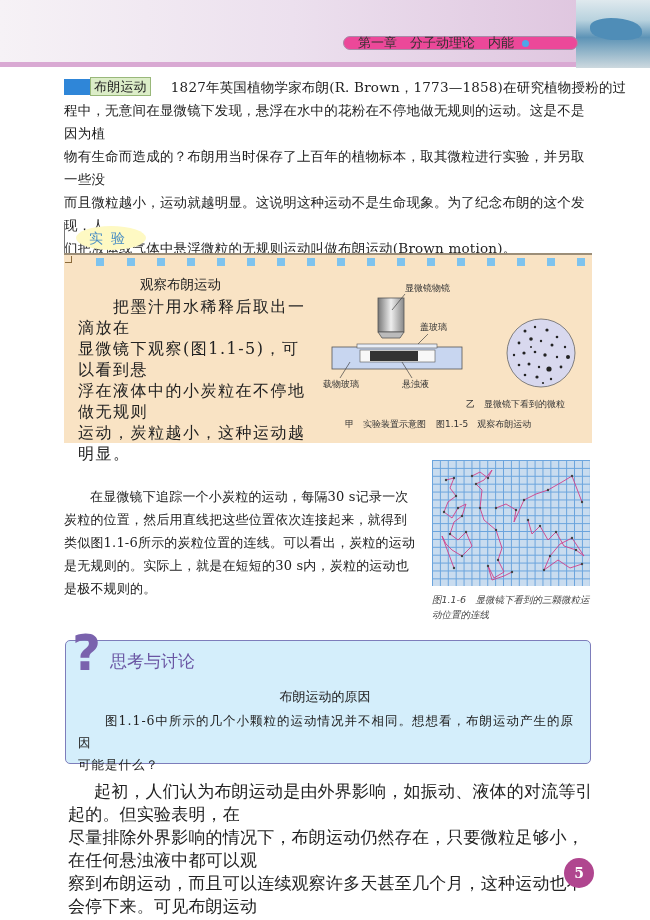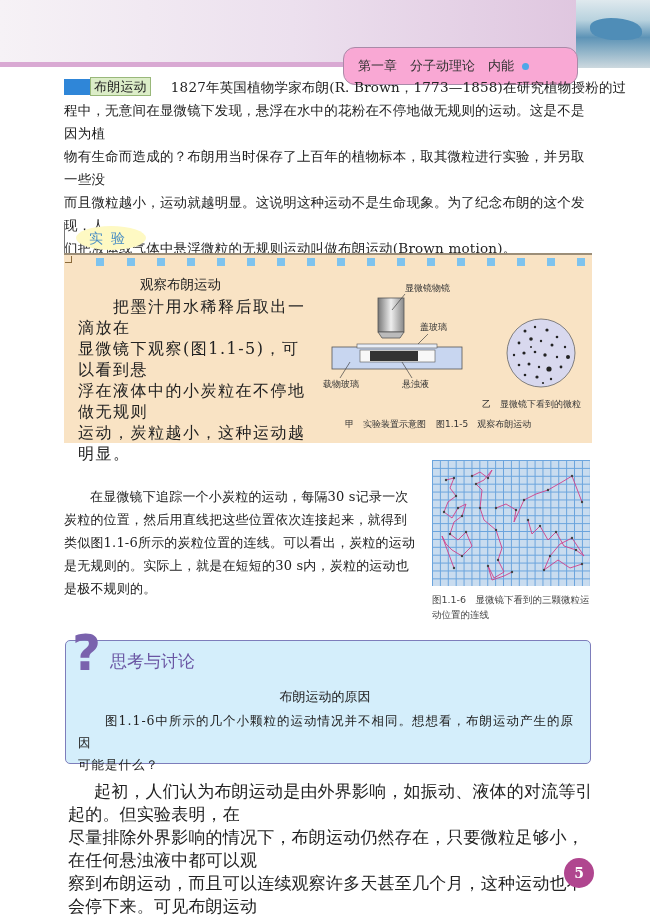--- a/index.html
+++ b/index.html
@@ -5,23 +5,23 @@
   html, body { margin:0; padding:0; }
   body { width:650px; height:920px; position:relative; background:#ffffff; overflow:hidden;
          font-family:"DejaVu Serif","Liberation Serif",serif; color:#222; }
   .header { position:absolute; left:0; top:0; width:650px; height:64px;
             background:linear-gradient(90deg,#f6f2f6 0%,#ece0ee 45%,#dcc0dc 100%); }
   .header-band { position:absolute; left:0; top:62px; width:650px; height:5px; background:#d9a9d3; }
   .header-photo { position:absolute; left:576px; top:0; width:74px; height:68px;
                   background:linear-gradient(180deg,#dfe9ee 0%,#b8d2de 30%,#5d93b6 55%,#8fb3c8 75%,#cdd9df 100%); }
   .header-photo .ice { position:absolute; left:14px; top:18px; width:52px; height:22px; border-radius:40% 60% 30% 50%;
                        background:#4f8db7; }
-  .chapter-pill { position:absolute; left:343px; top:36px; width:235px; height:38px; border-radius:12px;
-                  background:#f9a8d4; border:1px solid #a98aa8; display:flex; align-items:center;
-                  font-family:"DejaVu Sans","Liberation Sans",sans-serif; font-size:13px; color:#333; padding-left:14px; box-sizing:border-box;margin-top:11px; }
+  .chapter-pill { position:absolute; left:343px; top:36px; width:235px; height:14px; border-radius:12px;
+                  background:#ec4899; border:1px solid #a98aa8; display:flex; align-items:center;
+                  font-family:"DejaVu Sans","Liberation Sans",sans-serif; font-size:13px; color:#333; padding-left:14px; box-sizing:border-box; }
   .chapter-pill .dot { width:7px; height:7px; border-radius:50%; background:#4fa7e8; margin-left:8px; }
   .para { position:absolute; font-size:13.5px; line-height:23px; letter-spacing:0.2px; }
   .tag-blue { display:inline-block; width:26px; height:16px; background:#2f86d8; vertical-align:-3px; }
   .tag-label { display:inline-block; background:#dcedc8; border:1px solid #99b87a; color:#222; font-family:"DejaVu Sans","Liberation Sans",sans-serif;
                font-size:13px; padding:0 3px; height:17px; line-height:17px; vertical-align:1px; margin-right:20px; }
   .exp-box { position:absolute; left:64px; top:253px; width:528px; height:190px; background:#f9e3c4; }
   .exp-rule-top { position:absolute; left:64px; top:253px; width:528px; height:2px; background:#9c8e78; }
   .exp-left-rule { position:absolute; left:64px; top:222px; width:1px; height:60px; background:#777; }
   .exp-pill { position:absolute; left:76px; top:226px; width:70px; height:24px; border-radius:50%; background:#fef9c3;
               color:#4a8ec4; font-family:"DejaVu Sans","Liberation Sans",sans-serif; font-size:14px; text-align:center; line-height:24px; letter-spacing:8px; }
@@ -113,21 +113,21 @@
   <rect x="50" y="71" width="48" height="10" fill="#333"></rect>
   <line x1="98" y1="64" x2="108" y2="54" stroke="#444" stroke-width="0.7"></line>
   <line x1="30" y1="82" x2="20" y2="98" stroke="#444" stroke-width="0.7"></line>
   <line x1="82" y1="82" x2="92" y2="98" stroke="#444" stroke-width="0.7"></line>
 </svg>
 <div class="small-label" style="left:405px;top:282px;">显微镜物镜</div>
 <div class="small-label" style="left:420px;top:321px;">盖玻璃</div>
 <div class="small-label" style="left:323px;top:378px;">载物玻璃</div>
 <div class="small-label" style="left:402px;top:378px;">悬浊液</div>
 <div class="small-label" style="left:345px;top:398px;margin-top:20px;">甲　实验装置示意图</div>
-<div class="small-label" style="left:482px;top:398px;">乙　显微镜下看到的微粒</div>
+<div class="small-label" style="left:466px;top:398px;">乙　显微镜下看到的微粒</div>
 <div class="small-label" style="left:436px;top:418px;">图1.1-5　观察布朗运动</div>
 
 <svg style="position:absolute;left:505px;top:317px;" width="72" height="72" viewBox="0 0 72 72">
   <circle cx="36" cy="36" r="34" fill="#d8d8ee" stroke="#666" stroke-width="0.8"></circle>
   <g fill="#222">
     <circle cx="20" cy="14" r="1.5"></circle>
       <circle cx="30" cy="10" r="1.2"></circle>
       <circle cx="42" cy="13" r="1.6"></circle>
       <circle cx="52" cy="20" r="1.3"></circle>
     <circle cx="14" cy="26" r="1.4"></circle>
@@ -199,21 +199,21 @@
         <circle cx="108" cy="66" r="1.2"></circle>
         <circle cx="124" cy="72" r="1.2"></circle>
         <circle cx="144" cy="90" r="1.2"></circle>
         <circle cx="140" cy="78" r="1.2"></circle>
         <circle cx="118" cy="96" r="1.2"></circle>
         <circle cx="112" cy="110" r="1.2"></circle>
         <circle cx="150" cy="104" r="1.2"></circle>
     </g>
   </svg>
 </div>
-<div class="caption" style="left:432px;top:592px;width:160px;">
+<div class="caption" style="left:432px;top:592px;width:160px;font-style:italic;">
   <div>图1.1-6　显微镜下看到的三颗微粒运</div>
   <div>动位置的连线</div>
 </div>
 
 <div class="think-box"></div>
 <div class="qmark">?</div>
 <div class="think-title">思考与讨论</div>
 <div class="think-sub">布朗运动的原因</div>
 <div class="think-body">
   <div>　　图1.1-6中所示的几个小颗粒的运动情况并不相同。想想看，布朗运动产生的原因</div>

